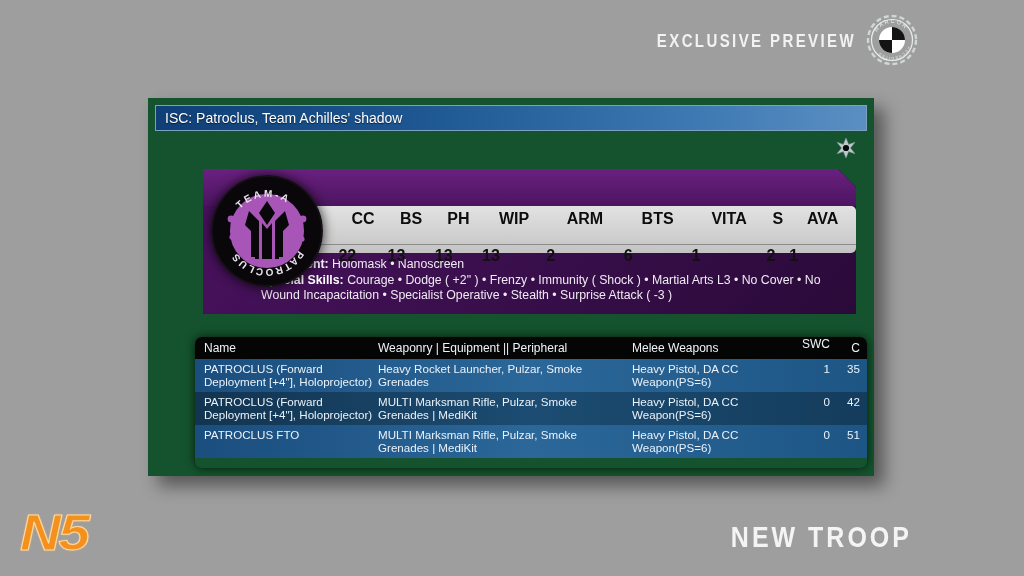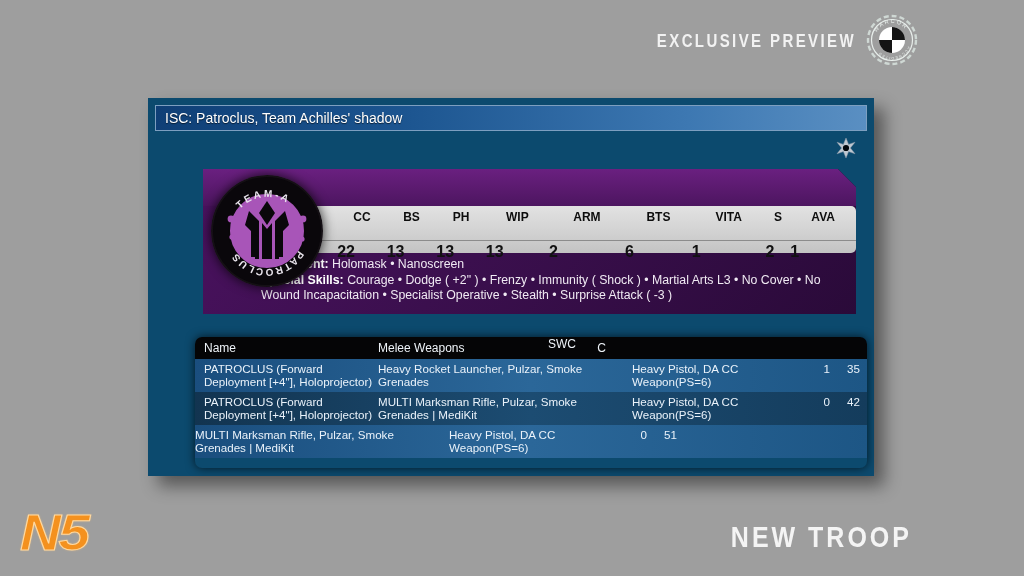--- a/index.html
+++ b/index.html
@@ -38,21 +38,21 @@
   .new-troop {
     position: absolute; right: 22px; bottom: 22px;
     color: #f4f4f4; font-size: 25px; font-weight: bold;
     letter-spacing: 3px; transform: scaleY(1.2); transform-origin: right bottom;
   }
 
   
   .window {
     position: absolute; left: 148px; top: 98px;
     width: 726px; height: 378px;
-    background: #0c4a6e;
+    background: #14532d;
     box-shadow: 10px 10px 16px rgba(0,0,0,.45);
   }
 
   
   .isc-bar {
     position: absolute; left: 7px; top: 7px; right: 7px; height: 26px;
     background: linear-gradient(to right, #0f3f76 0%, #1c5590 35%, #3d78b2 75%, #5a8fc2 100%);
     border: 1px solid #7d9fc0;
     display: flex; align-items: center;
   }
@@ -113,21 +113,21 @@
   
   .stats-strip {
     position: absolute; left: 58px; top: 37px;
     width: 595px; height: 47px;
     background: linear-gradient(to bottom,#e2e2e2 0%, #d2d2d2 55%, #c3c3c3 100%);
     border-radius: 5px;
     z-index: 3;
   }
   table.stats { width: 100%; border-collapse: collapse; margin-top: 3px; }
   table.stats th {
-    font-size: 12px; font-weight: bold; color: #0d0d0d;
+    font-size: 16px; font-weight: bold; color: #0d0d0d;
     padding: 1px 0 16px 0; border-bottom: 1px solid #8c8c8c;
   }
   table.stats td {
     font-size: 16px; font-weight: bold; color: #111; padding-top: 2px;
   }
 
   
   .eq-block {
     position: absolute; left: 58px; top: 88px; right: 14px;
     color: #f0eaf3; font-size: 12.3px; line-height: 15.5px;
@@ -275,20 +275,21 @@
           <text font-size="10" font-weight="bold" font-family="Liberation Sans, sans-serif" fill="#e9e4ec" letter-spacing="1.6">
             <textPath href="#eBot" startOffset="16%">PATROCLUS</textPath>
           </text>
         </svg>
       </div>
     </div>
 
     <div class="data-table">
       <div class="dt-head">
         <div class="c-name">Name</div>
+        <div class="c-weap">Weaponry | Equipment || Peripheral</div>
         <div class="c-melee">Melee Weapons</div>
         <div class="c-swc">SWC</div>
         <div class="c-c">C</div>
       </div>
 
       <div class="dt-row light">
         <div class="c-name">PATROCLUS (Forward Deployment [+4"], Holoprojector)</div>
         <div class="c-weap">Heavy Rocket Launcher, Pulzar, Smoke Grenades</div>
         <div class="c-melee">Heavy Pistol, DA CC Weapon(PS=6)</div>
         <div class="c-swc">1</div>
@@ -297,20 +298,21 @@
 
       <div class="dt-row dark">
         <div class="c-name">PATROCLUS (Forward Deployment [+4"], Holoprojector)</div>
         <div class="c-weap">MULTI Marksman Rifle, Pulzar, Smoke Grenades | MediKit</div>
         <div class="c-melee">Heavy Pistol, DA CC Weapon(PS=6)</div>
         <div class="c-swc">0</div>
         <div class="c-c">42</div>
       </div>
 
       <div class="dt-row light">
+        <div class="c-name">PATROCLUS FTO</div>
         <div class="c-weap">MULTI Marksman Rifle, Pulzar, Smoke Grenades | MediKit</div>
         <div class="c-melee">Heavy Pistol, DA CC Weapon(PS=6)</div>
         <div class="c-swc">0</div>
         <div class="c-c">51</div>
       </div>
     </div>
 
   </div>
 </div>
 

